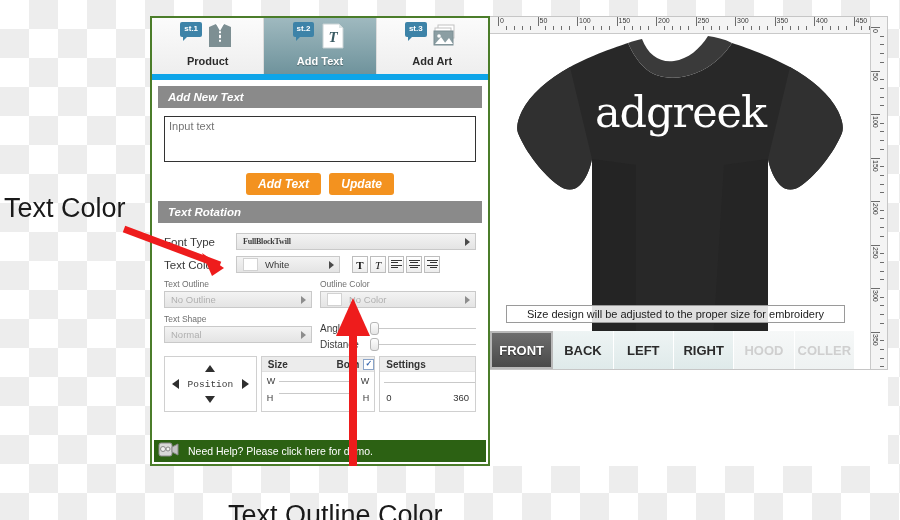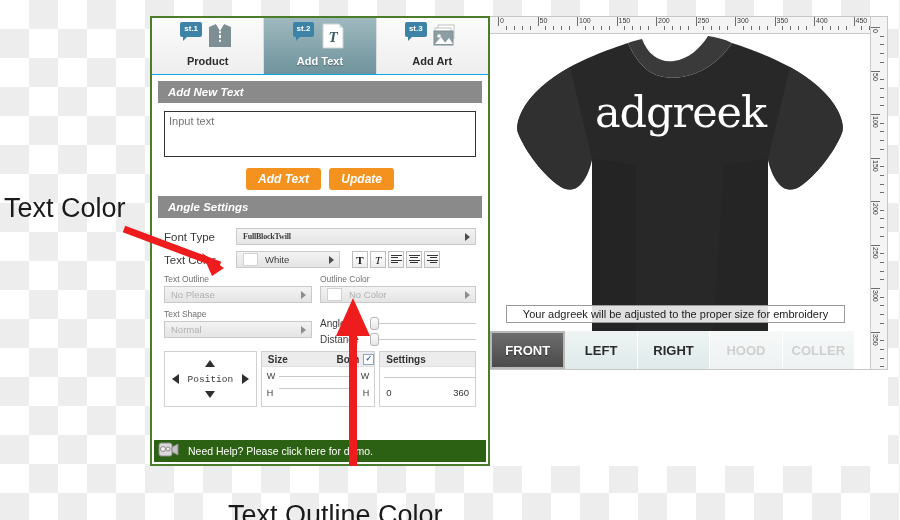--- a/index.html
+++ b/index.html
@@ -36,21 +36,21 @@
     border: 2px solid #4b7d2a;
     box-sizing: border-box;
     background: #ffffff;
   }
 
   
   .steps {
     display: flex;
     height: 56px;
     background: #f2f2f2;
-    border-bottom: 1px solid #0ea5e9;
+    border-bottom: 6px solid #0ea5e9;
   }
   .step {
     flex: 1;
     position: relative;
     display: flex;
     flex-direction: column;
     align-items: center;
     justify-content: flex-start;
     padding-top: 4px;
     box-sizing: border-box;
@@ -455,21 +455,21 @@
       <div class="section-bar">Add New Text</div>
 
       <div class="text-area-wrap">
         <textarea class="text-input" placeholder="Input text" style=""></textarea>
         <div class="btn-row">
           <button class="btn-orange">Add Text</button>
           <button class="btn-orange">Update</button>
         </div>
       </div>
 
-      <div class="section-bar">Angle Settings</div>
+      <div class="section-bar">Text Rotation</div>
 
       <div class="settings">
 
         <div class="row">
           <span class="row-label">Font Type</span>
           <div class="select" style="flex:1">
             <span class="fontname">FullBlockTwill</span>
             <span class="caret"></span>
           </div>
         </div>
@@ -508,21 +508,21 @@
                   <i style="width:70%;margin-left:30%"></i>
               </span>
             </div>
           </div>
         </div>
 
         <div class="subrow">
           <div class="subcol">
             <div class="mini-label">Text Outline</div>
             <div class="select disabled">
-              <span>No Please</span>
+              <span>No Outline</span>
               <span class="caret"></span>
             </div>
           </div>
           <div class="subcol">
             <div class="mini-label">Outline Color</div>
             <div class="select disabled">
               <span class="swatch" style="background: rgb(255, 255, 255);"></span>
               <span>No Color</span>
               <span class="caret"></span>
             </div>
@@ -767,24 +767,25 @@
                      L228 130 Z" fill="#1f1f1f" opacity="0.35"></path>
             <path d="M26 76 C34 60 52 44 74 32 L96 124 C94 134 90 144 84 150
                      C78 156 70 156 62 150 C48 140 30 118 22 98 C20 92 22 84 26 76 Z" fill="#303030"></path>
             <path d="M346 98 C338 118 320 140 306 150 C298 156 290 156 284 150
                      C278 144 274 134 272 124 L294 32 C316 44 334 60 342 76
                      C346 84 348 92 346 98 Z" fill="#303030"></path>
           </svg>
           <div class="shirt-print">adgreek</div>
         </div>
 
-        <div class="note">Your adgreek will be adjusted to the proper size for embroidery</div>
+        <div class="note">Size design will be adjusted to the proper size for embroidery</div>
 
         <div class="viewtabs" id="viewtabs">
             <div class="vtab active">FRONT</div>
+            <div class="vtab">BACK</div>
             <div class="vtab">LEFT</div>
             <div class="vtab">RIGHT</div>
             <div class="vtab disabled">HOOD</div>
             <div class="vtab disabled">COLLER</div>
           </div>
       </div>
     </div>
   </div>
 
   <div class="anno" id="anno-text-color">Text Color</div>

